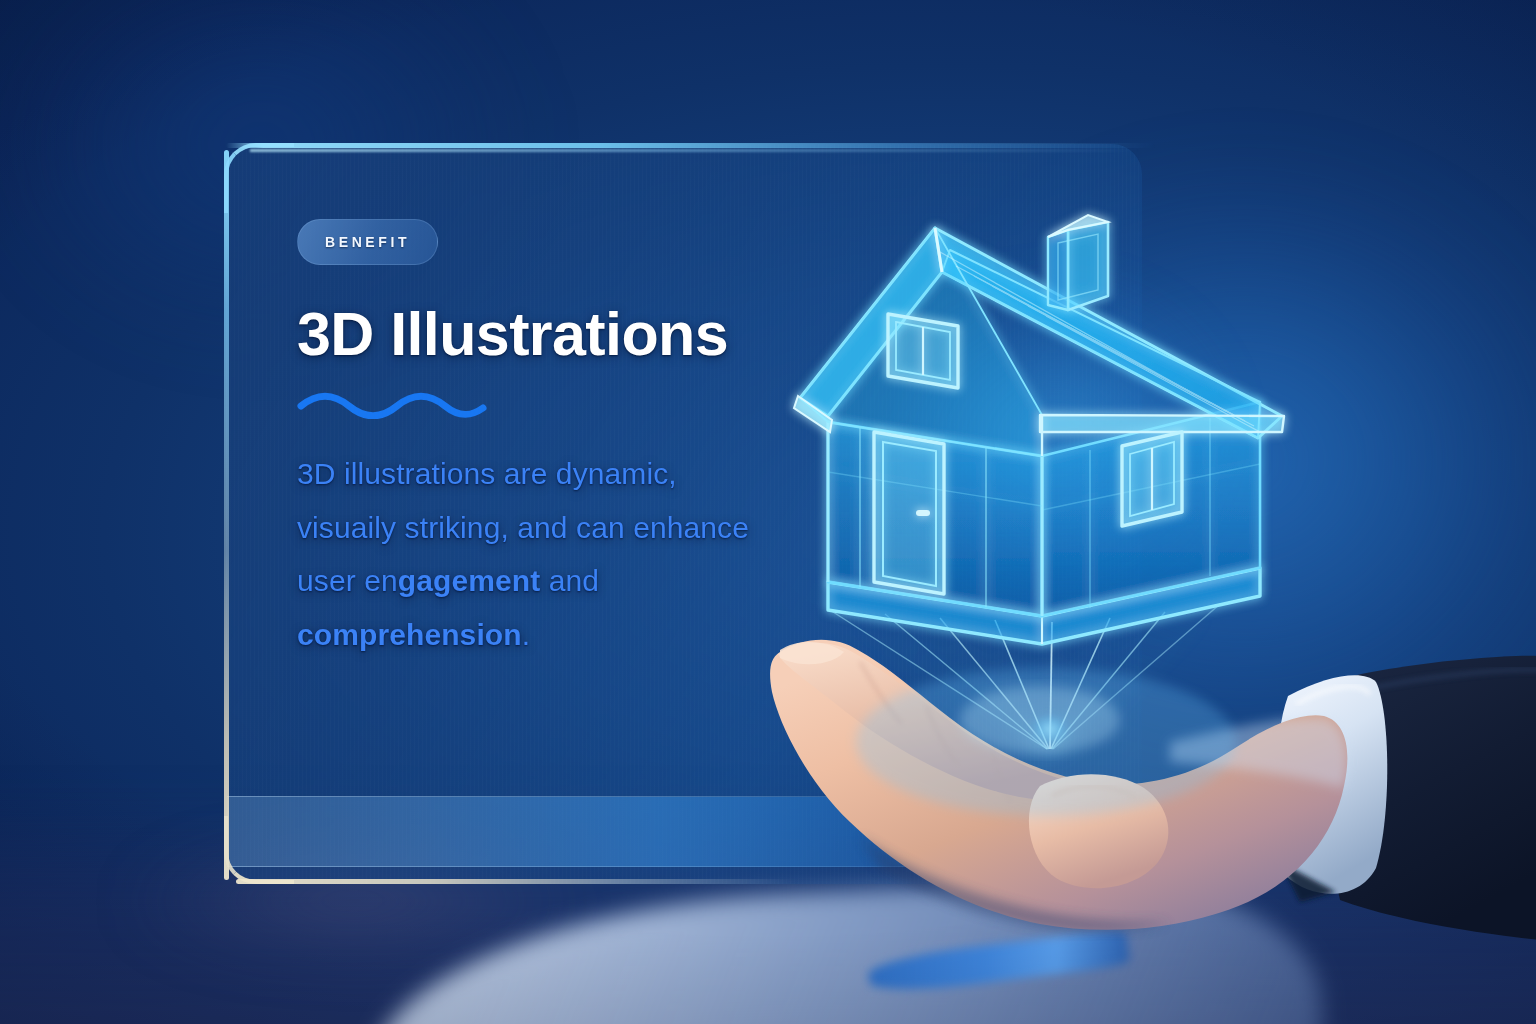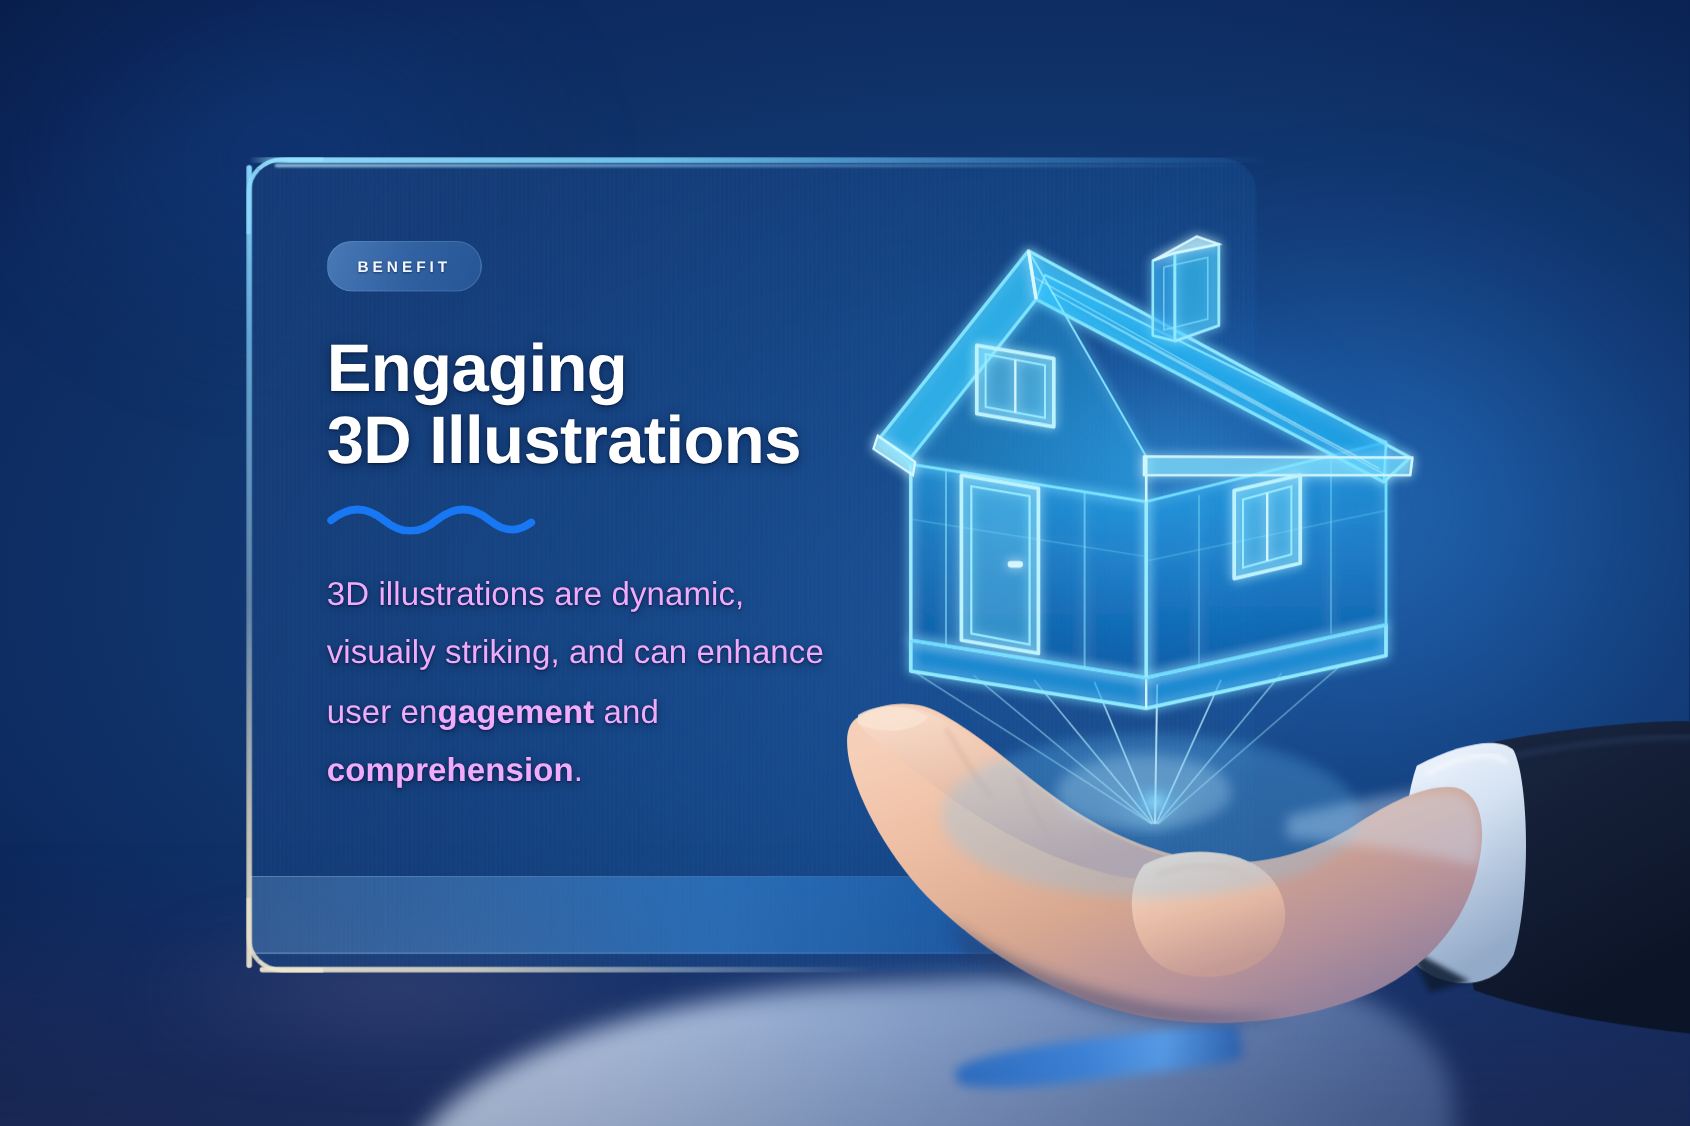--- a/index.html
+++ b/index.html
@@ -149,21 +149,21 @@
     font-size:61px; font-weight:700; line-height:1.09;
     letter-spacing:-0.6px;
     text-shadow:0 2px 10px rgba(4,22,56,.55), 0 1px 2px rgba(4,22,56,.8);
   }
   .title-l2{ display:block; }
 
   .wave{ margin-top:24px; height:28px; width:190px; }
 
   .body-text{
     margin-top:28px;
-    color:#f0abfc; font-size:30px; line-height:1.78; font-weight:400;
+    color:#3b82f6; font-size:30px; line-height:1.78; font-weight:400;
     letter-spacing:.1px;
     text-shadow:0 2px 8px rgba(4,22,56,.55), 0 1px 2px rgba(4,22,56,.7);
     max-width:470px;
   }
   .body-text b{ font-weight:700; }
 
   
   .holo{ position:absolute; left:790px; top:210px; width:520px; height:560px; }
   .holo-aura{
     position:absolute; left:30px; top:20px; width:470px; height:420px;
@@ -206,21 +206,20 @@
   <div class="card-corner-tl"></div>
   <div class="card-corner-bl"></div>
 
   <div class="content">
 
     <div class="badge">
       <span class="badge-text">BENEFIT</span>
     </div>
 
     <h1 class="title">
-      <span>Engaging</span>
       <span class="title-l2">3D Illustrations</span>
     </h1>
 
     <div class="wave">
       <svg width="190" height="28" viewBox="0 0 190 28" fill="none" aria-hidden="true">
         <path d="M4 15 C 20 2, 36 2, 52 15 S 84 28, 100 15 S 132 2, 148 15 S 176 24, 186 17" stroke="#1877F2" stroke-width="7" stroke-linecap="round" fill="none"></path>
       </svg>
     </div>
 
     <p class="body-text">

